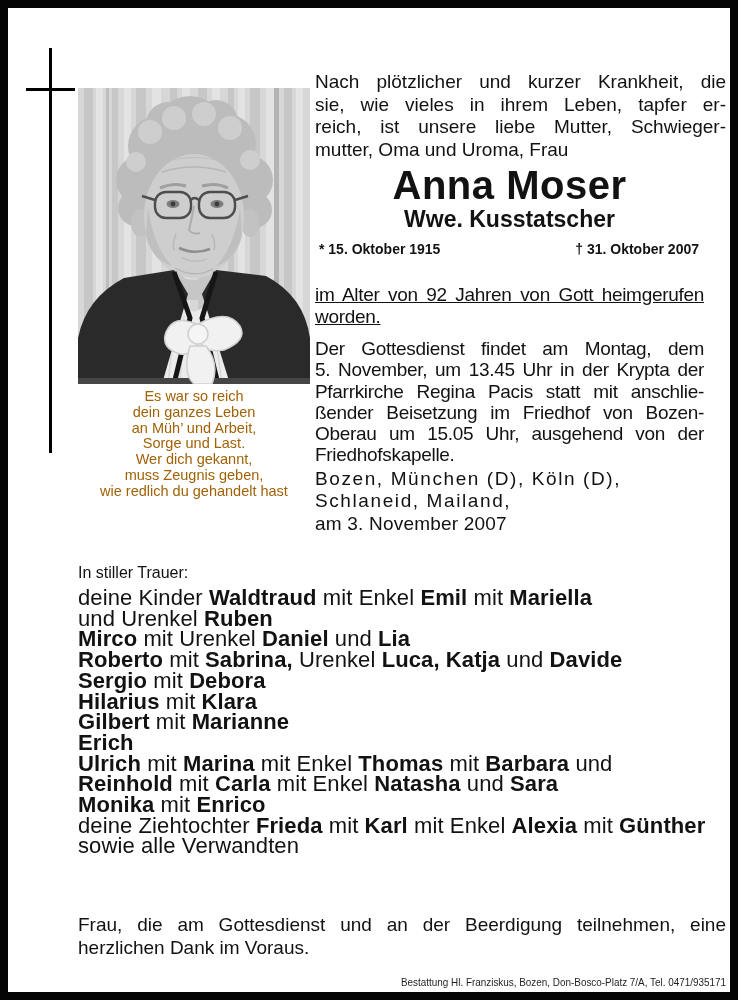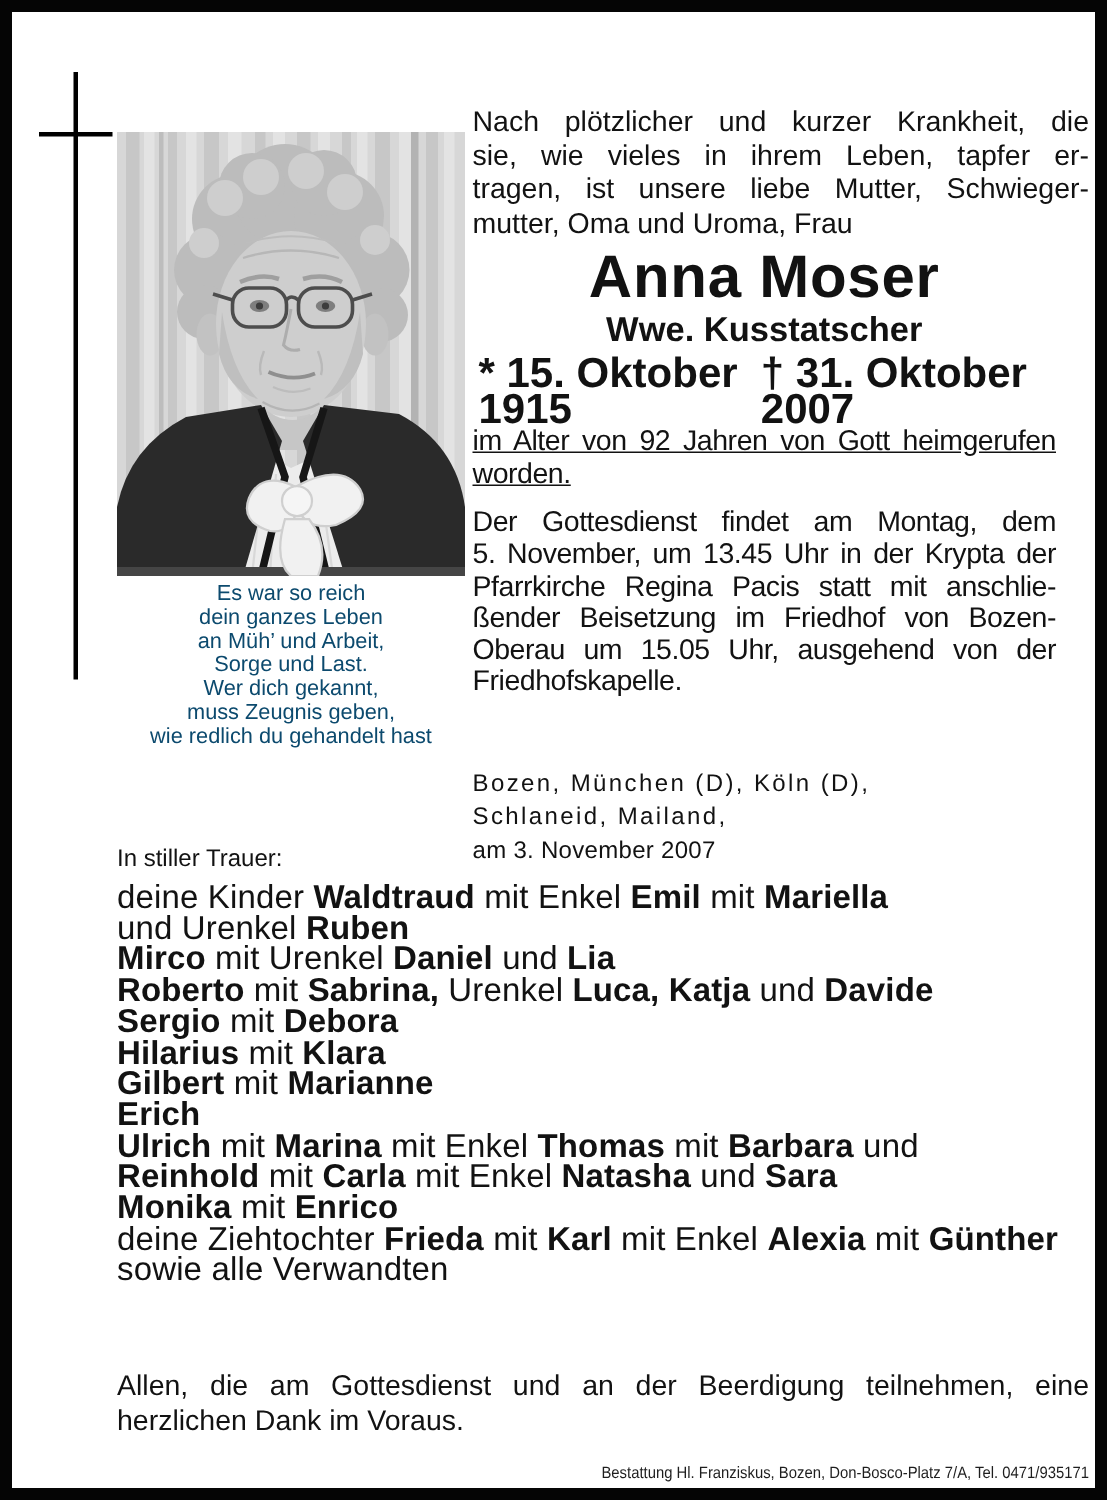--- a/index.html
+++ b/index.html
@@ -17,40 +17,40 @@
 
   
   .cross-v { position: absolute; left: 41px; top: 40px; width: 3px; height: 405px; background: #000; }
   .cross-h { position: absolute; left: 18px; top: 80px; width: 49px; height: 3px; background: #000; }
 
   
   .photo { position: absolute; left: 70px; top: 80px; width: 232px; height: 296px; overflow: hidden; }
 
   
   .verse { position: absolute; left: 21px; top: 381px; width: 330px; text-align: center;
-           font-size: 14.5px; line-height: 15.8px; color: #0c4a6e; }
+           font-size: 14.5px; line-height: 15.8px; color: #a16207; }
 
   
   .intro   { position: absolute; left: 307px; top: 63px;  width: 411px; font-size: 19px; line-height: 22.5px; }
   .jpara .line { text-align: justify; text-align-last: justify; }
   .jpara .line:last-child { text-align-last: left; }
 
   .deceased-name { position: absolute; left: 307px; top: 154px; width: 389px; margin: 0;
                    text-align: center; font-size: 40px; line-height: 46px; font-weight: bold; letter-spacing: .5px; }
   .widow-title   { position: absolute; left: 307px; top: 198px; width: 389px;
                    text-align: center; font-size: 23px; line-height: 26px; font-weight: bold; }
   .dates-row     { position: absolute; left: 311px; top: 229px; width: 380px; display: flex;
-                   justify-content: space-between; font-size: 28px; line-height: 24px; font-weight: bold; }
+                   justify-content: space-between; font-size: 14px; line-height: 24px; font-weight: bold; }
 
   .called-home { position: absolute; left: 307px; top: 276px; width: 389px;
                  font-size: 19px; line-height: 22px; letter-spacing: -0.3px; text-decoration: underline; }
   .service     { position: absolute; left: 307px; top: 330px; width: 389px;
                  font-size: 19px; line-height: 21.3px; letter-spacing: -0.3px; }
 
-  .places { position: absolute; left: 307px; top: 460px; width: 405px; font-size: 16px; line-height: 22.3px; margin-top: 44px; }
+  .places { position: absolute; left: 307px; top: 460px; width: 405px; font-size: 19px; line-height: 22.3px; }
   .places .line { letter-spacing: 1.6px; }
   .places .line:nth-child(3) { letter-spacing: 0.2px; }
 
   
   .mourning-heading { position: absolute; left: 70px; top: 554px; font-size: 16px; line-height: 22px; }
   .mourners { position: absolute; left: 70px; top: 580px; width: 644px;
               font-size: 22px; line-height: 20.7px; letter-spacing: 0.1px; white-space: nowrap; }
   .b { font-weight: bold; }
 
   .thanks { position: absolute; left: 70px; top: 906px; width: 648px; font-size: 19px; line-height: 22.5px; }
@@ -162,21 +162,21 @@
       <div class="line"><span>an Müh’ und Arbeit,</span></div>
       <div class="line"><span>Sorge und Last.</span></div>
       <div class="line"><span>Wer dich gekannt,</span></div>
       <div class="line"><span>muss Zeugnis geben,</span></div>
       <div class="line"><span>wie redlich du gehandelt hast</span></div>
     </div>
 
   <div class="intro jpara">
       <div class="line"><span>Nach plötzlicher und kurzer Krankheit, die</span></div>
       <div class="line"><span>sie, wie vieles in ihrem Leben, tapfer er-</span></div>
-      <div class="line"><span>tragen, ist unsere liebe Mutter, Schwieger-</span></div>
+      <div class="line"><span>reich, ist unsere liebe Mutter, Schwieger-</span></div>
       <div class="line"><span>mutter, Oma und Uroma, Frau</span></div>
     </div>
 
   <h1 class="deceased-name">Anna Moser</h1>
   <div class="widow-title">Wwe. Kusstatscher</div>
 
   <div class="dates-row">
     <span>* 15. Oktober 1915</span>
     <span>† 31. Oktober 2007</span>
   </div>
@@ -213,19 +213,19 @@
       <div class="line"><span class="b">Gilbert</span><span> mit </span><span class="b">Marianne</span></div>
       <div class="line"><span class="b">Erich</span></div>
       <div class="line"><span class="b">Ulrich</span><span> mit </span><span class="b">Marina</span><span> mit Enkel </span><span class="b">Thomas</span><span> mit </span><span class="b">Barbara</span><span> und</span></div>
       <div class="line"><span class="b">Reinhold</span><span> mit </span><span class="b">Carla</span><span> mit Enkel </span><span class="b">Natasha</span><span> und </span><span class="b">Sara</span></div>
       <div class="line"><span class="b">Monika</span><span> mit </span><span class="b">Enrico</span></div>
       <div class="line"><span>deine Ziehtochter </span><span class="b">Frieda</span><span> mit </span><span class="b">Karl</span><span> mit Enkel </span><span class="b">Alexia</span><span> mit </span><span class="b">Günther</span></div>
       <div class="line"><span>sowie alle Verwandten</span></div>
     </div>
 
   <div class="thanks jpara">
-      <div class="line"><span>Allen, die am Gottesdienst und an der Beerdigung teilnehmen, eine</span></div>
+      <div class="line"><span>Frau, die am Gottesdienst und an der Beerdigung teilnehmen, eine</span></div>
       <div class="line"><span>herzlichen Dank im Voraus.</span></div>
     </div>
 
   <div class="footer">Bestattung Hl. Franziskus, Bozen, Don-Bosco-Platz 7/A, Tel. 0471/935171</div>
 
 </div>
 
 </body></html>

